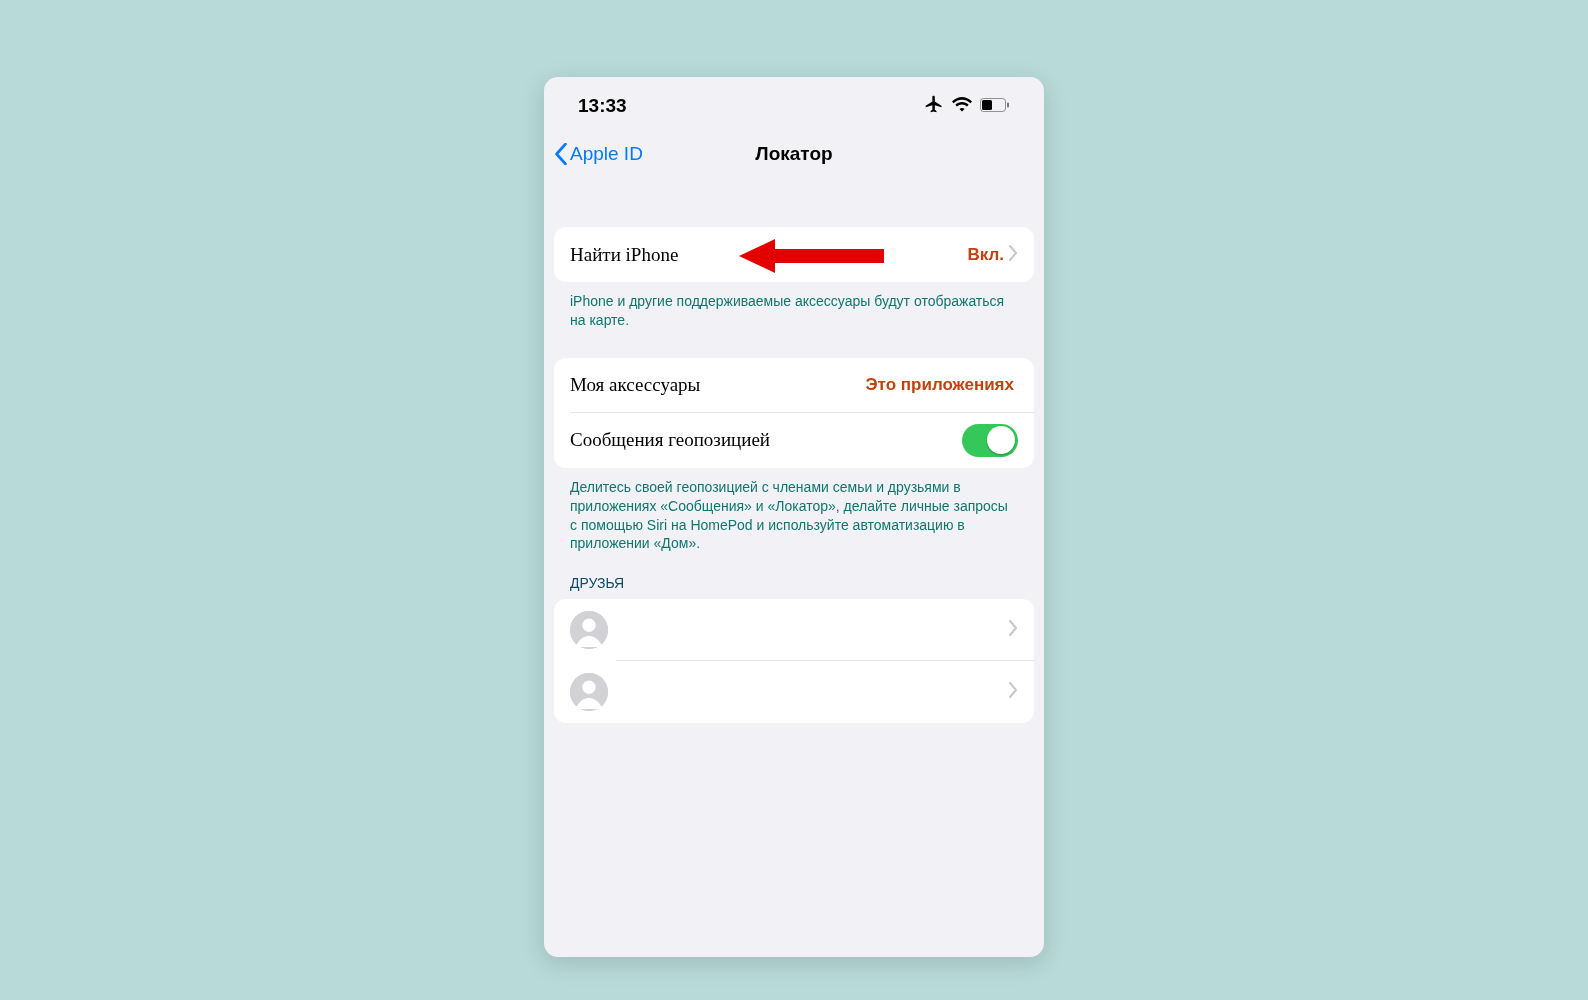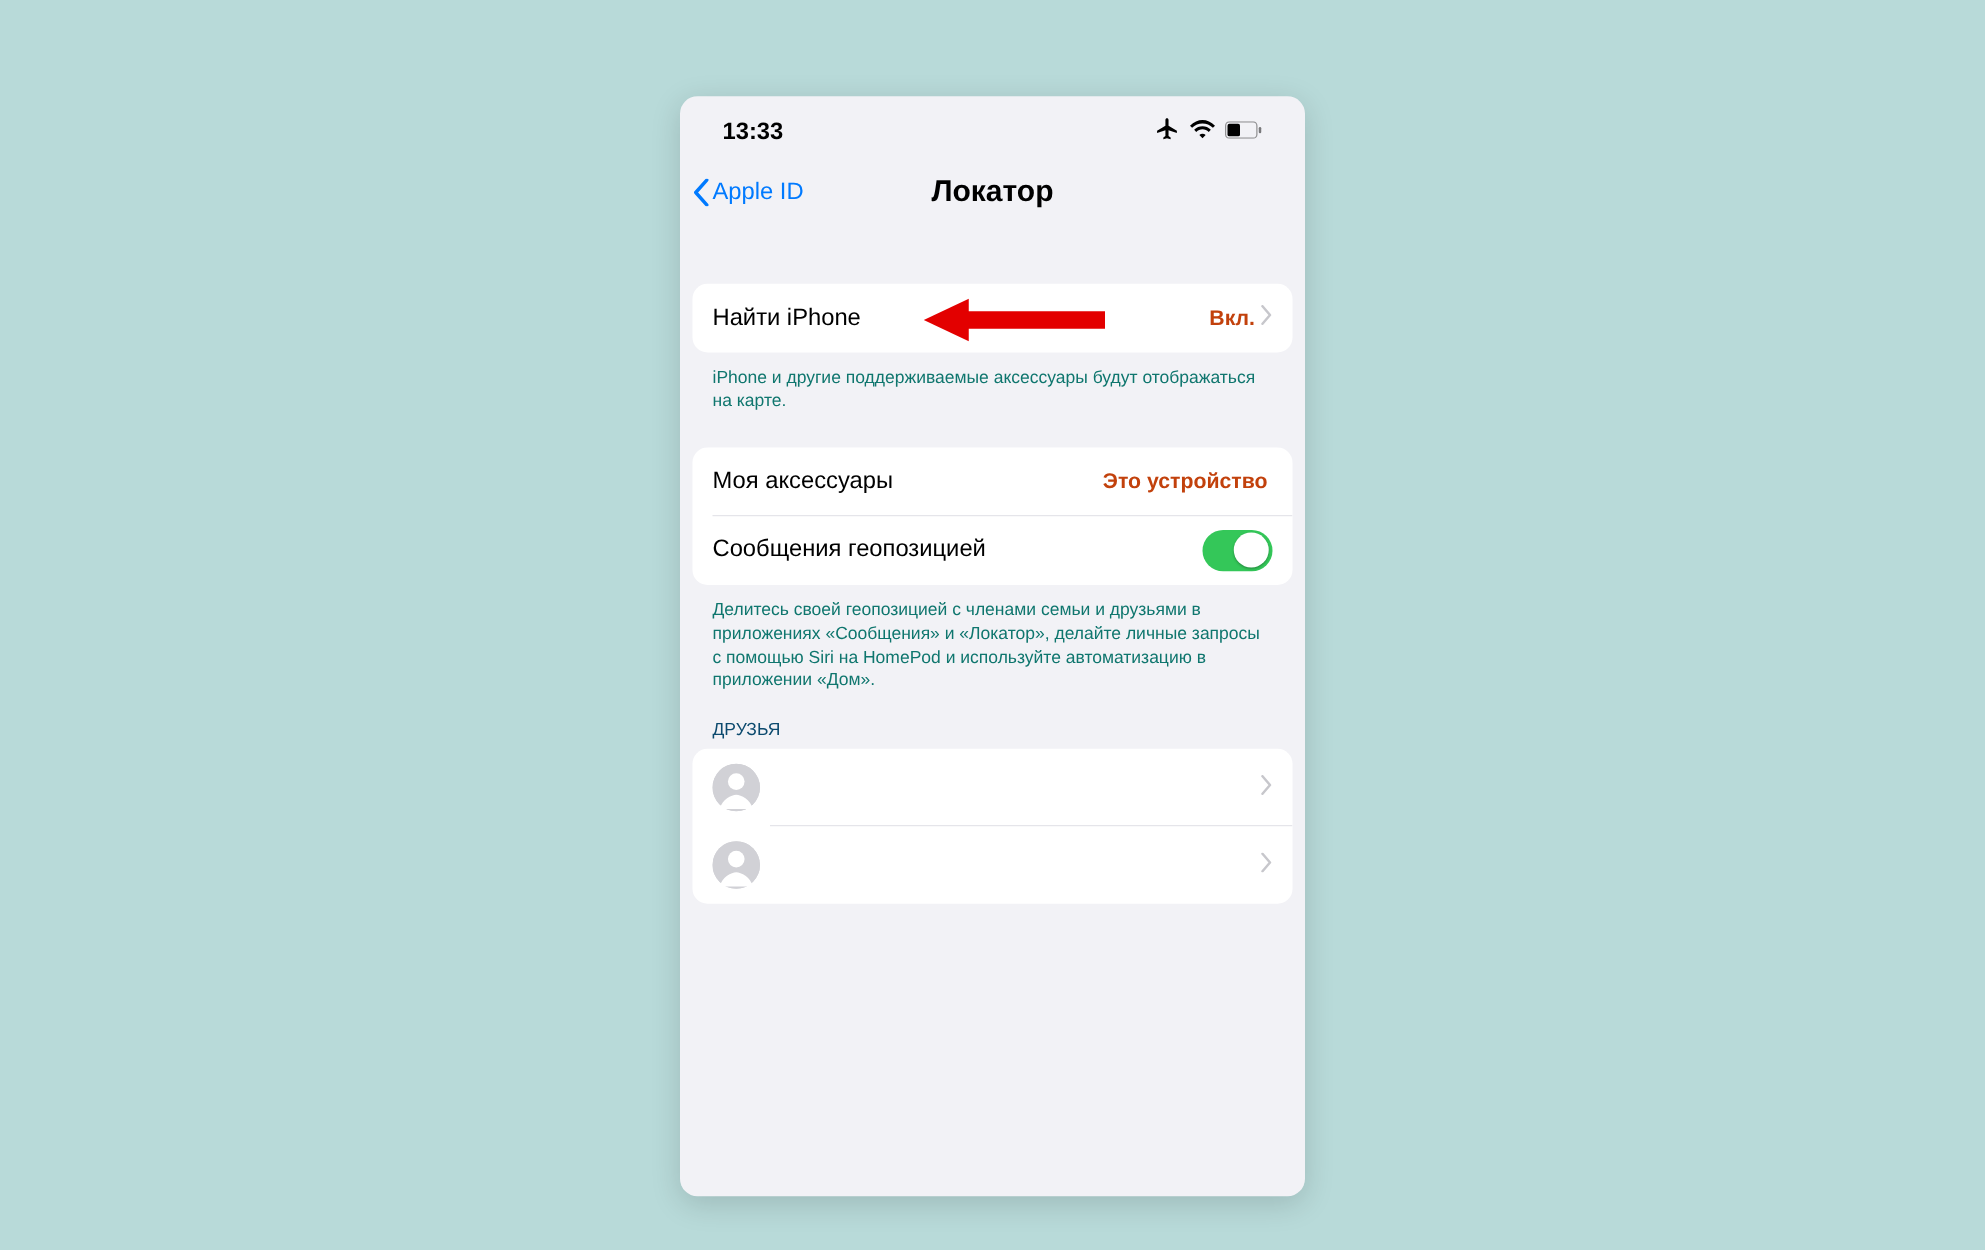--- a/index.html
+++ b/index.html
@@ -49,21 +49,21 @@
     position: absolute;
     left: 10px;
     display: flex;
     align-items: flex-start;
     color: #007aff;
     font-size: 19px;
     cursor: pointer;
   }
   .nav-back svg { margin-right: 2px; }
   .nav-title {
-    font-size: 24px;
+    font-size: 19px;
     font-weight: 600;
     color: #000;
   }
   .content {
     padding: 0 10px;
   }
   .spacer-lg { height: 48px; }
 
   .card {
     background: #fff;
@@ -81,21 +81,21 @@
   }
   .row.separator::after {
     content: "";
     position: absolute;
     bottom: 0;
     left: 16px;
     right: 0;
     height: 1px;
     background: #e5e5ea;
   }
-  .row .label { flex: 1; }
+  .row .label { flex: 1; font-family: Liberation Serif, serif; }
   .row .value {
     color: #c2410c;
     font-size: 17px;
     margin-right: 4px;
     font-weight: bold;
   }
   .chevron {
     color: #c7c7cc;
   }
   .footer-text {
@@ -222,21 +222,21 @@
         </span>
       </div>
     </div>
     <div class="footer-text">iPhone и другие поддерживаемые аксессуары будут отображаться на карте.</div>
 
     <div style="height:28px;"></div>
 
     <div class="card">
       <div class="row separator">
         <span class="label">Моя аксессуары</span>
-        <span class="value">Это устройство</span>
+        <span class="value">Это приложениях</span>
       </div>
       <div class="row">
         <span class="label">Сообщения геопозицией</span>
         <div class="toggle"></div>
       </div>
     </div>
     <div class="footer-text">Делитесь своей геопозицией с членами семьи и друзьями в приложениях «Сообщения» и «Локатор», делайте личные запросы с помощью Siri на HomePod и используйте автоматизацию в приложении «Дом».</div>
 
     <div class="section-header">ДРУЗЬЯ</div>
     <div class="card">

